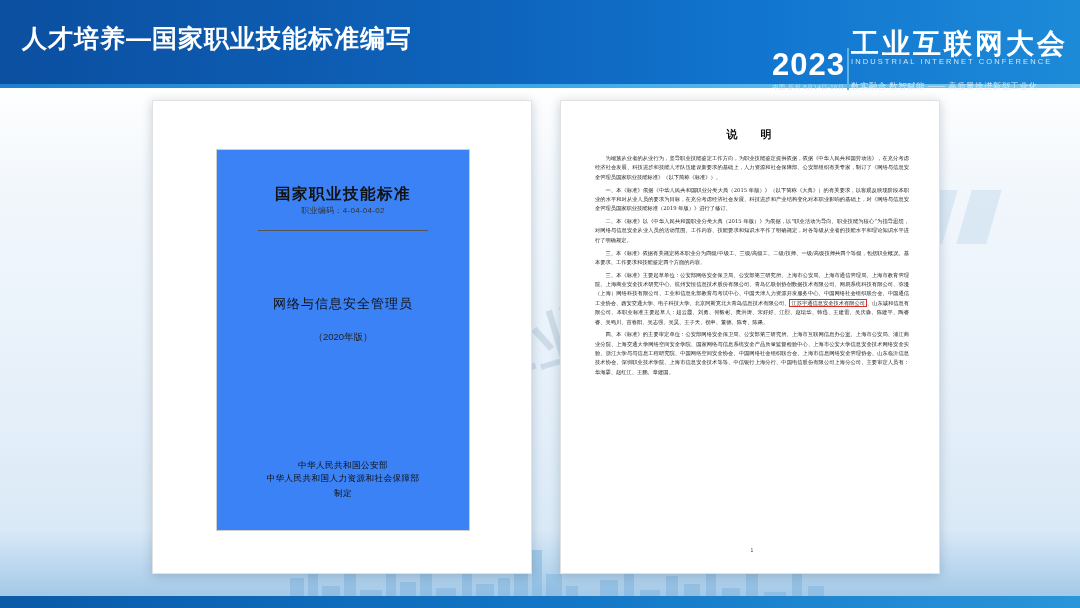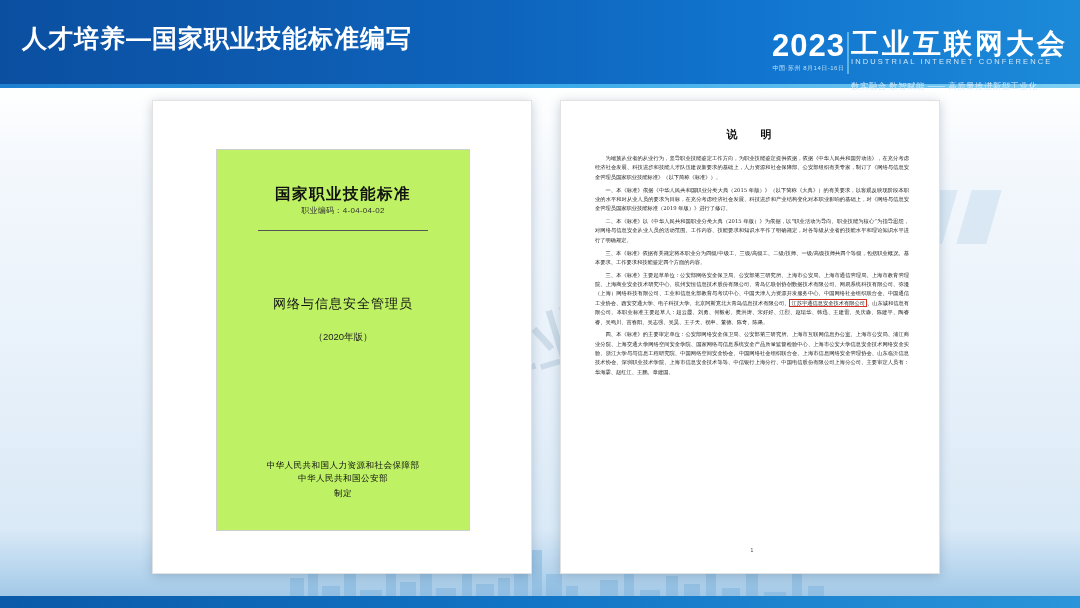--- a/index.html
+++ b/index.html
@@ -42,21 +42,21 @@
     width: 1080px;
     height: 4px;
     background: linear-gradient(90deg, #1c7fd0 0%, #39a9e8 50%, #7fd0f2 100%);
   }
   
   .logo-wrap {
     position: absolute;
     right: 12px;
     top: 30px;
     display: flex;
-    align-items: flex-start;
+    align-items: flex-end;
     gap: 2px;
   }
   .logo-year {
     display: flex;
     flex-direction: column;
     align-items: center;
     line-height: 1;
   }
   .logo-year .yr {
     font-size: 31px;
@@ -170,21 +170,21 @@
     height: 472px;
   }
   
   .cover-inner {
     position: absolute;
     left: 63px;
     top: 48px;
     width: 252px;
     height: 380px;
     border: 1px solid #cfcfcf;
-    background: #bef264;
+    background: #3b82f6;
     display: flex;
     flex-direction: column;
     align-items: center;
   }
   .cover-title {
     margin-top: 34px;
     font-size: 15.5px;
     font-weight: bold;
     color: #111;
     letter-spacing: 1.5px;
@@ -334,22 +334,22 @@
   <div class="bottom-bar"></div>
 
   <div class="doc" id="doc-cover">
     <div class="cover-inner">
       <div class="cover-title">国家职业技能标准</div>
       <div class="cover-code">职业编码：4-04-04-02</div>
       <div class="cover-rule"></div>
       <div class="cover-occupation">网络与信息安全管理员</div>
       <div class="cover-edition">（2020年版）</div>
       <div class="cover-foot">
+        <div>中华人民共和国公安部</div>
         <div>中华人民共和国人力资源和社会保障部</div>
-        <div>中华人民共和国公安部</div>
         <div class="maker">制定</div>
       </div>
     </div>
   </div>
 
   <div class="doc" id="doc-note">
     <div class="note-inner">
       <div class="note-title">说　明</div>
       <div class="note-body">
         <p>为端族从业者的从业行为，坚导职业技能鉴定工作方向，为职业技能鉴定提供依据，依据《中华人民共和国劳动法》，在充分考虑经济社会发展、科技进步和技能人才队伍建设新要求的基础上，人力资源和社会保障部、公安部组织有关专家，制订了《网络与信息安全管理员国家职业技能标准》（以下简称《标准》）。</p>

